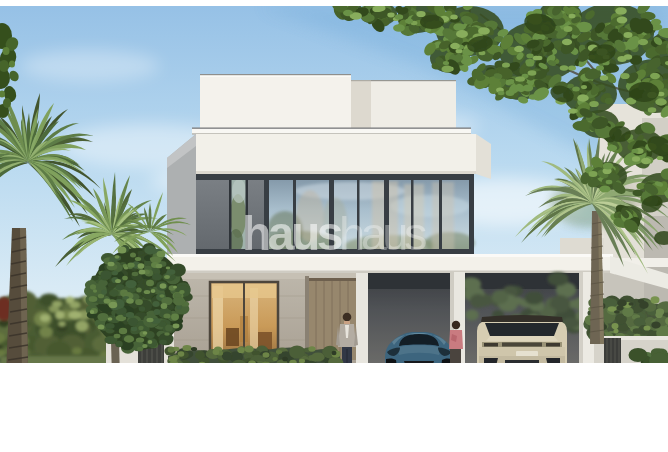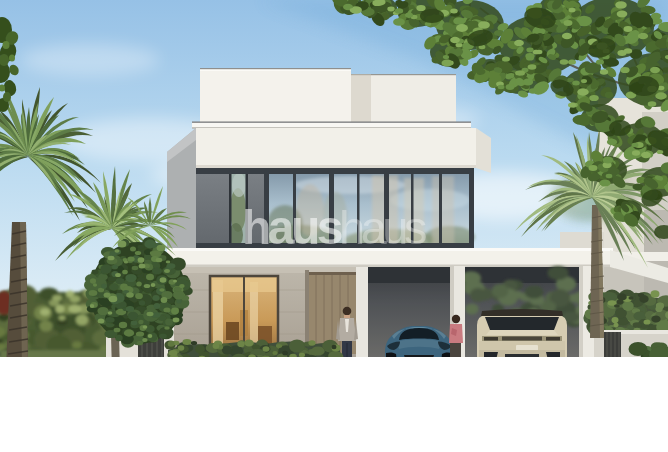--- a/index.html
+++ b/index.html
@@ -1,16 +1,16 @@
 <!DOCTYPE html>
 <html><head>
 <meta charset="utf-8">
 <style>
   html,body{margin:0;padding:0;background:#fff;}
-  .scene{width:668px;height:357px;overflow:hidden;position:relative;font-family:"Liberation Sans",sans-serif;}
+  .scene{width:668px;height:357px;overflow:hidden;position:relative;font-family:"Liberation Sans",sans-serif;margin-top:6px;}
 </style>
 </head>
 <body>
 <div class="scene">
 <svg width="668" height="452" viewBox="0 0 668 452">
 <defs>
   <linearGradient id="sky" x1="0" y1="0" x2="0" y2="1">
     <stop offset="0" stop-color="#96c1e6"></stop>
     <stop offset="0.35" stop-color="#badaf0"></stop>
     <stop offset="0.62" stop-color="#d8eaf5"></stop>

